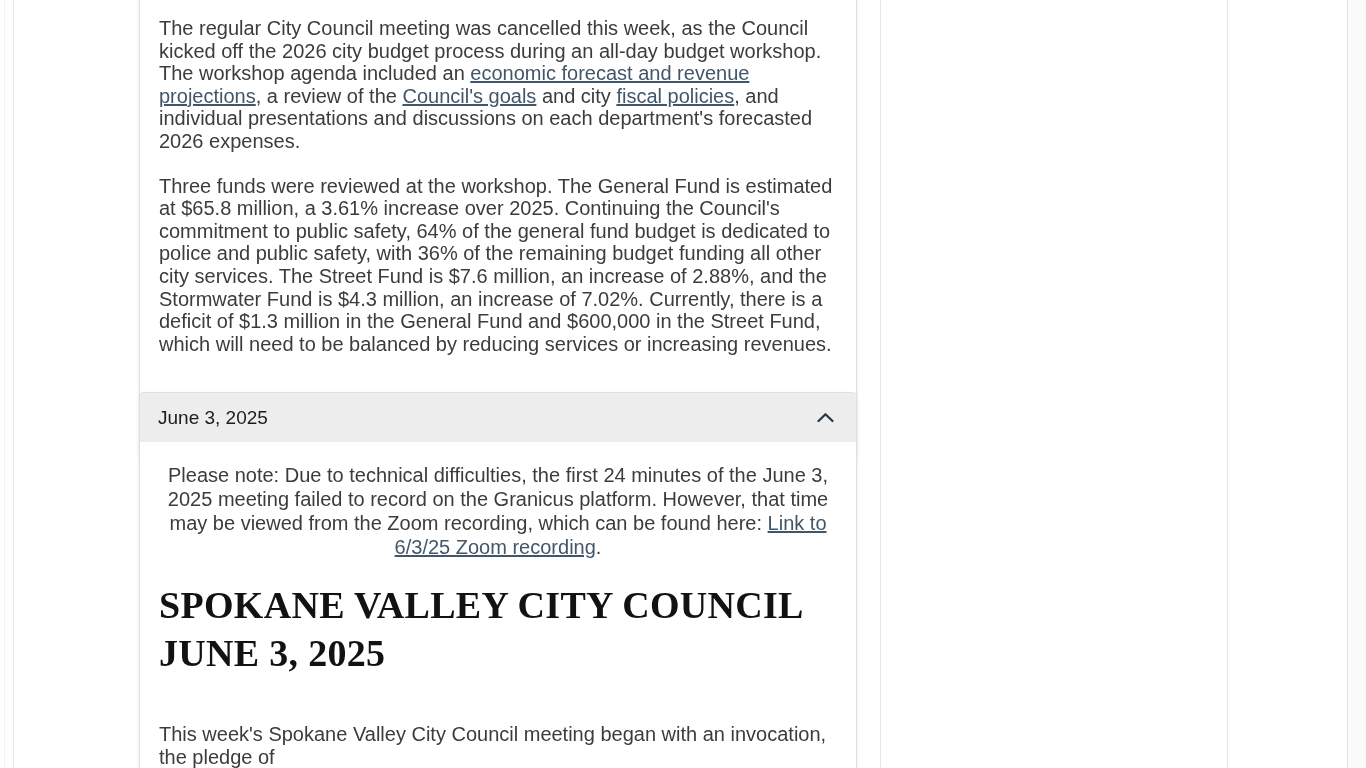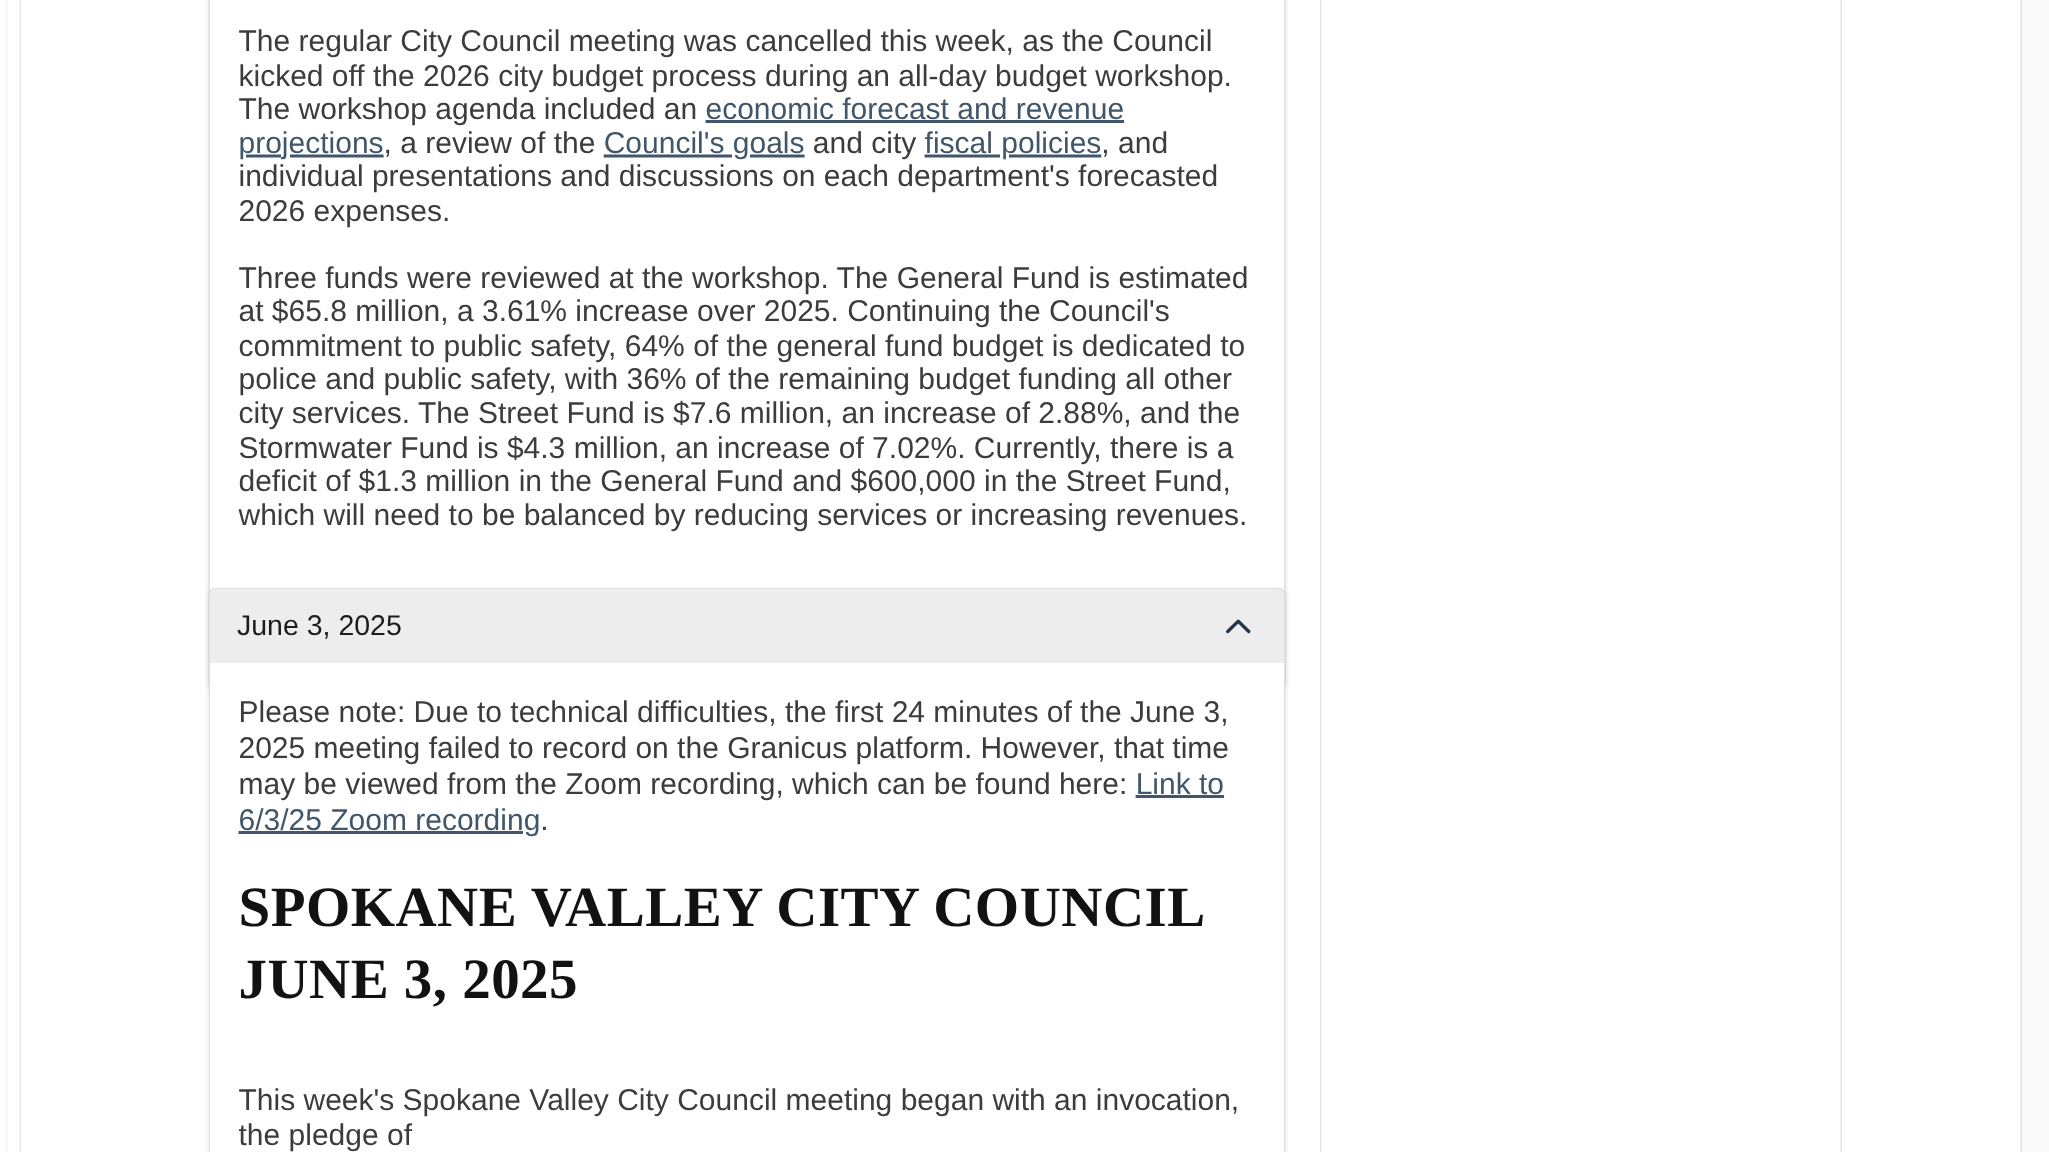--- a/index.html
+++ b/index.html
@@ -54,21 +54,21 @@
   .accordion-header {
     height: 49px; background: var(--accordion-header-bg, #ededed);
     display: flex; align-items: center; justify-content: space-between;
     padding: 0 22px 0 18px;
     cursor: pointer;
     border-radius: 4px 4px 0 0;
   }
   .accordion-title { font-size: 19px; color: #1c1c1c; }
   .chevron { display: inline-flex; align-items: center; color: var(--chevron-color, #24384a); }
   .accordion-body { padding: 21px 19px 0 19px; }
-  .note { line-height: 24px; margin-bottom: 0; }
+  .note { line-height: 24px; margin-bottom: 0; text-align: center; }
   .recap-heading {
     font-family: Liberation Serif, serif;
     font-size: 38px; line-height: 48px; font-weight: 700;
     color: #121212; margin: 22px 0 0 0;
     letter-spacing: 0.3px;
   }
   .h1-line { display: block; }
   .intro-paragraph { margin: 46px 0 0 0; }
 </style>
 </head>

